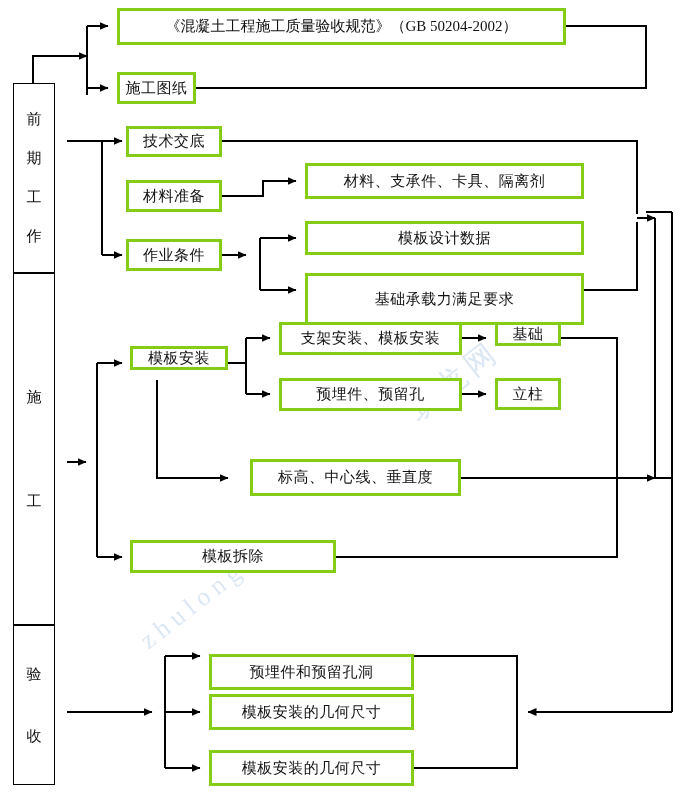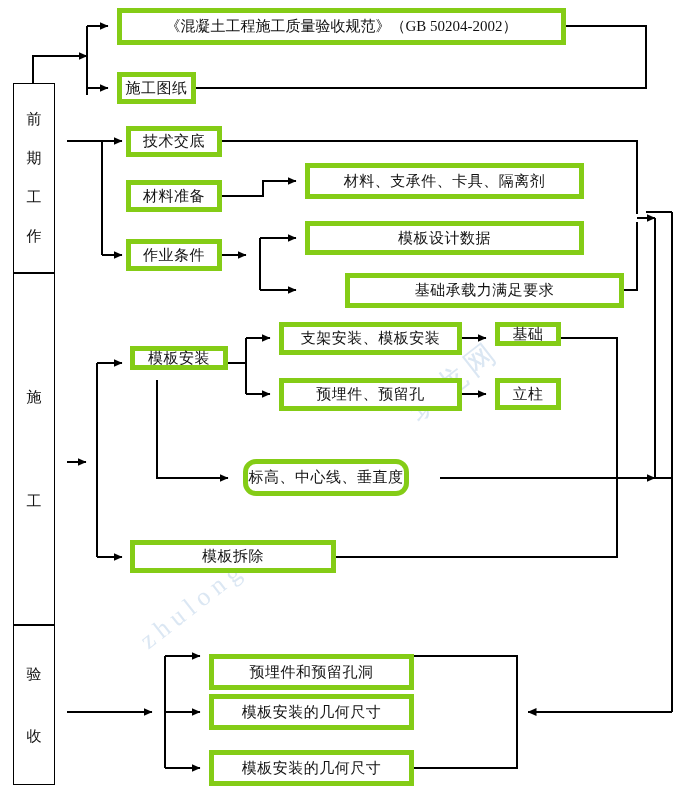--- a/index.html
+++ b/index.html
@@ -17,21 +17,21 @@
   }
   #wires{
     position:absolute;
     left:0; top:0;
     width:686px; height:795px;
     pointer-events:none;
   }
   .node{
     position:absolute;
     box-sizing:border-box;
-    border:5px solid #84cc16;
+    border:3px solid #84cc16;
     background:#ffffff;
     display:flex;
     align-items:center;
     justify-content:center;
     font-size:15px;
     line-height:1.1;
     letter-spacing:0.5px;
     white-space:nowrap;
     color:#111;
   }
@@ -174,33 +174,33 @@
   <div class="node" style="left:126px;top:126px;width:96px;height:31px;">技术交底</div>
 
   <div class="node" style="left:126px;top:180px;width:96px;height:32px;">材料准备</div>
 
   <div class="node" style="left:126px;top:239px;width:96px;height:32px;">作业条件</div>
 
   <div class="node" style="left:305px;top:163px;width:279px;height:36px;">材料、支承件、卡具、隔离剂</div>
 
   <div class="node" style="left:305px;top:221px;width:279px;height:34px;">模板设计数据</div>
 
-  <div class="node" style="left:305px;top:273px;width:279px;height:35px;margin-left:40px;">基础承载力满足要求</div>
+  <div class="node" style="left:305px;top:273px;width:279px;height:52px;">基础承载力满足要求</div>
 
   <div class="node" style="left:130px;top:346px;width:98px;height:24px;">模板安装</div>
 
   <div class="node" style="left:279px;top:322px;width:183px;height:33px;">支架安装、模板安装</div>
 
   <div class="node" style="left:279px;top:378px;width:183px;height:33px;">预埋件、预留孔</div>
 
   <div class="node" style="left:495px;top:322px;width:66px;height:24px;">基础</div>
 
   <div class="node" style="left:495px;top:378px;width:66px;height:32px;">立柱</div>
 
-  <div class="node" style="left:243px;top:459px;width:166px;height:37px;border-radius:13px;">标高、中心线、垂直度</div>
+  <div class="node" style="left:250px;top:459px;width:211px;height:37px;">标高、中心线、垂直度</div>
 
   <div class="node" style="left:130px;top:540px;width:206px;height:33px;">模板拆除</div>
 
   <div class="node" style="left:209px;top:654px;width:205px;height:36px;">预埋件和预留孔洞</div>
 
   <div class="node" style="left:209px;top:694px;width:205px;height:36px;">模板安装的几何尺寸</div>
 
   <div class="node" style="left:209px;top:750px;width:205px;height:36px;">模板安装的几何尺寸</div>
 
 </div>

